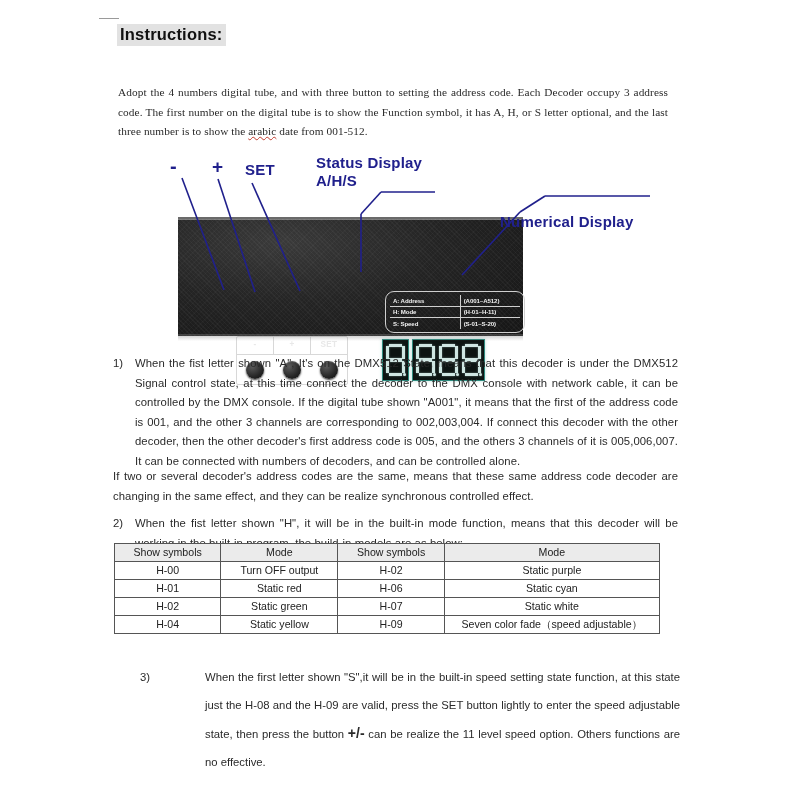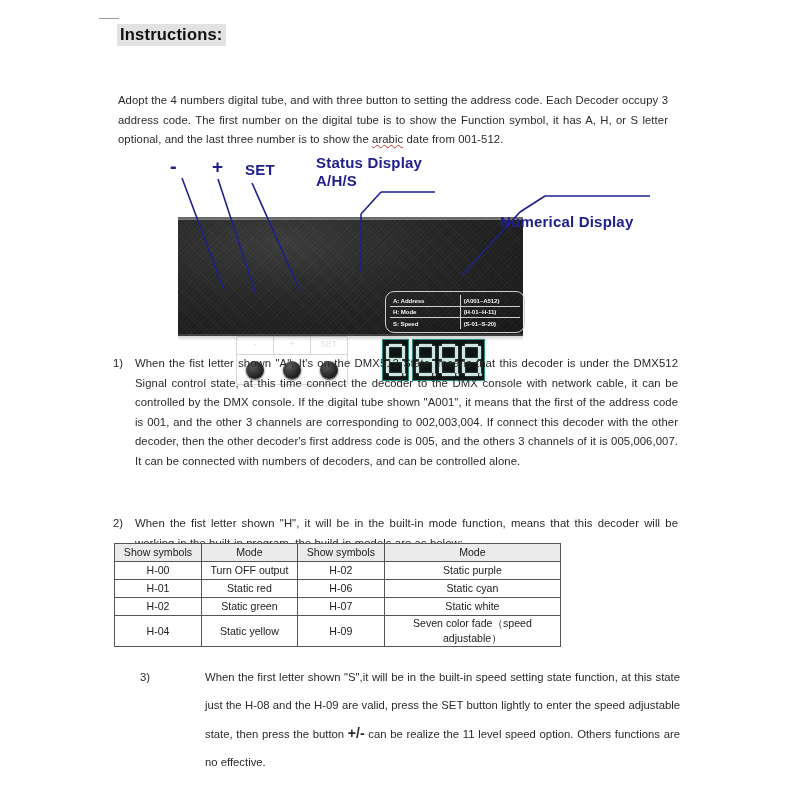--- a/index.html
+++ b/index.html
@@ -57,22 +57,23 @@
   .para {
     position: absolute;
     font-size: 11.3px;
     line-height: 19.5px;
     color: #2a2a2a;
     text-align: justify;
     letter-spacing: 0.08px;
   }
   .p-intro {
     left: 118px;
-    top: 91px;
+    top: 83px;
     width: 550px;
+    font-family: Liberation Serif, serif;
   }
   .squiggle {
     text-decoration: underline;
     text-decoration-style: wavy;
     text-decoration-color: #c0392b;
     text-decoration-thickness: 1px;
   }
 
   .numbered {
     position: absolute;
@@ -293,21 +294,21 @@
     left: 0; top: 0;
     width: 800px; height: 800px;
     pointer-events: none;
   }
 
   
   .tbl {
     position: absolute;
     left: 114px;
     top: 543px;
-    width: 447px;
+    width: 546px;
     border-collapse: collapse;
     font-size: 10.6px;
     color: #222;
   }
   .tbl td, .tbl th {
     border: 1px solid #555;
     height: 17px;
     text-align: center;
     font-weight: normal;
     padding: 0 2px;
@@ -449,20 +450,21 @@
     <div>Status Display</div>
     <div>A/H/S</div>
   </div>
   <div class="callout cl-num">Numerical Display</div>
 
   <div class="numbered n1">
     <span class="marker">1)</span>
     <span class="content">When the fist letter shown "A", It's on the DMX512 State, means that this decoder is under the DMX512 Signal control state, at this time connect the decoder to the DMX console with network cable, it can be controlled by the DMX console. If the digital tube shown "A001", it means that the first of the address code is 001, and the other 3 channels are corresponding to 002,003,004. If connect this decoder with the other decoder, then the other decoder's first address code is 005, and the others 3 channels of it is 005,006,007. It can be connected with numbers of decoders, and can be controlled alone.</span>
   </div>
 
+  <div class="para p-mid">If two or several decoder's address codes are the same, means that these same address code decoder are changing in the same effect, and they can be realize synchronous controlled effect.</div>
 
   <div class="numbered n2">
     <span class="marker">2)</span>
     <span class="content">When the fist letter shown "H", it will be in the built-in mode function, means that this decoder will be working in the built-in program, the build-in models are as below:</span>
   </div>
 
   <table class="tbl">
     <colgroup>
         <col class="c1">
         <col class="c2">

